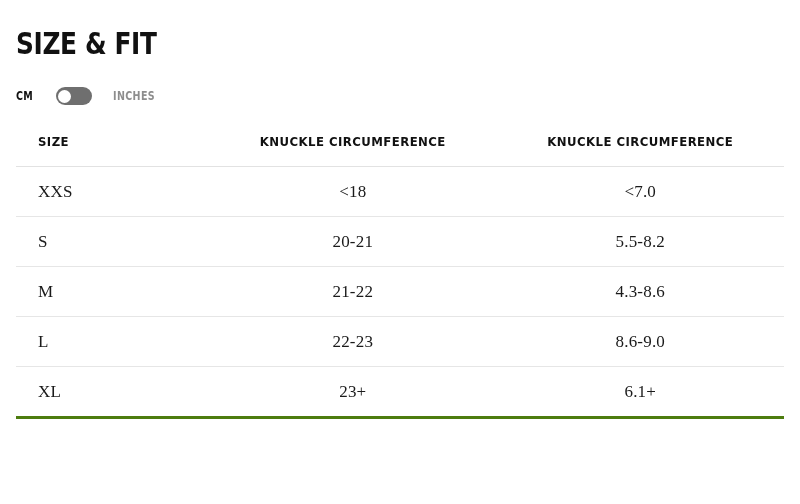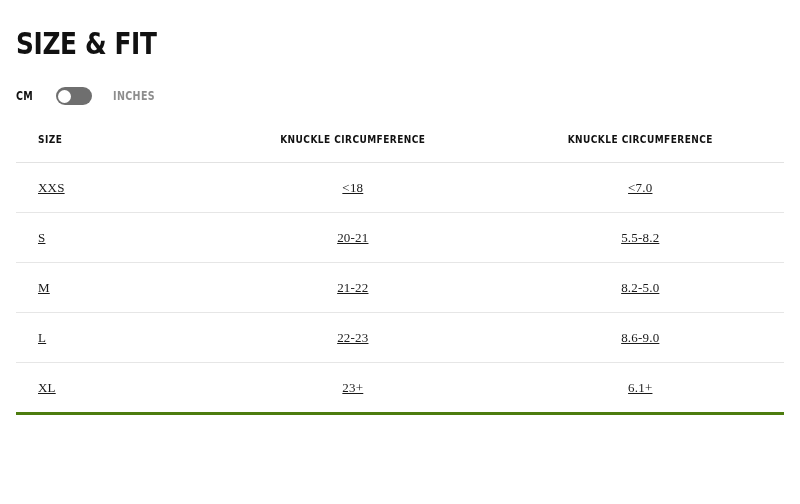--- a/index.html
+++ b/index.html
@@ -74,49 +74,48 @@
   }
 
   
   table.size-table {
     margin-top: 28px;
     width: 100%;
     border-collapse: collapse;
     table-layout: fixed;
   }
   table.size-table th {
-    font-size: 10px;
+    font-size: 13px;
     font-weight: 800;
     letter-spacing: 0.45px;
     font-family: "DejaVu Sans", sans-serif;
     font-stretch: condensed;
     color: #111111;
     text-align: center;
     padding: 0 0 17px 0;
     border-bottom: 1px solid #e2e2e2;
     white-space: nowrap;
   }
   table.size-table th.col-size {
     text-align: left;
     padding-left: 22px;
     width: 23%;
   }
   table.size-table th.col-b { width: 38.5%; }
   table.size-table th.col-c { width: 38.5%; }
 
   table.size-table td {
-    font-size: 13px;
+    font-size: 17px;
     font-weight: 400;
     color: #1a1a1a;
     text-align: center;
     height: 47px;
     border-bottom: 1px solid #e6e6e6;
     font-family: "Liberation Serif", serif;
     letter-spacing: 0.2px;
-    text-decoration: underline;
   }
   table.size-table td.col-size {
     text-align: left;
     padding-left: 22px;
   }
   table.size-table tbody tr:last-child td {
     border-bottom: 3px solid #4d7c0f;
   }
 </style>
 </head>
@@ -149,21 +148,21 @@
         <td>&lt;7.0</td>
       </tr>
       <tr>
         <td class="col-size">S</td>
         <td>20-21</td>
         <td>5.5-8.2</td>
       </tr>
       <tr>
         <td class="col-size">M</td>
         <td>21-22</td>
-        <td>8.2-5.0</td>
+        <td>4.3-8.6</td>
       </tr>
       <tr>
         <td class="col-size">L</td>
         <td>22-23</td>
         <td>8.6-9.0</td>
       </tr>
       <tr>
         <td class="col-size">XL</td>
         <td>23+</td>
         <td>6.1+</td>

